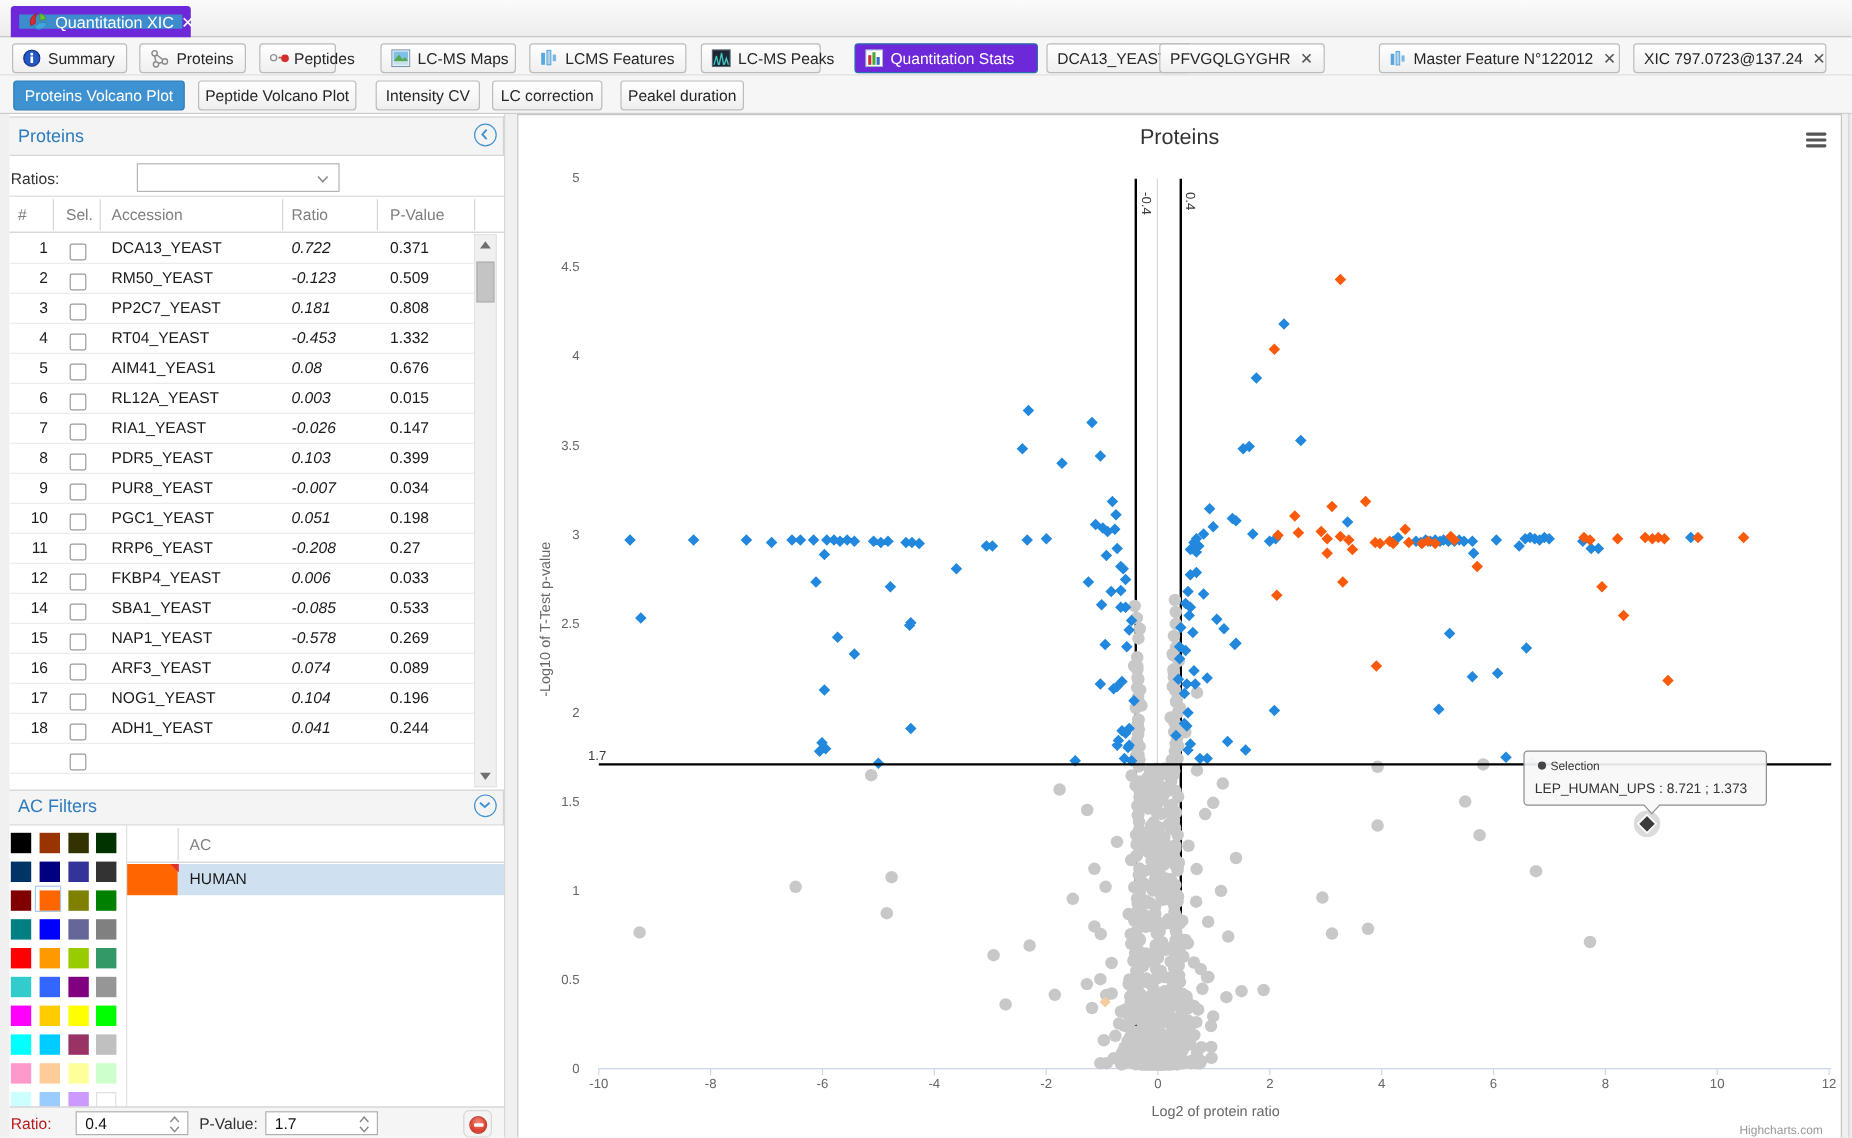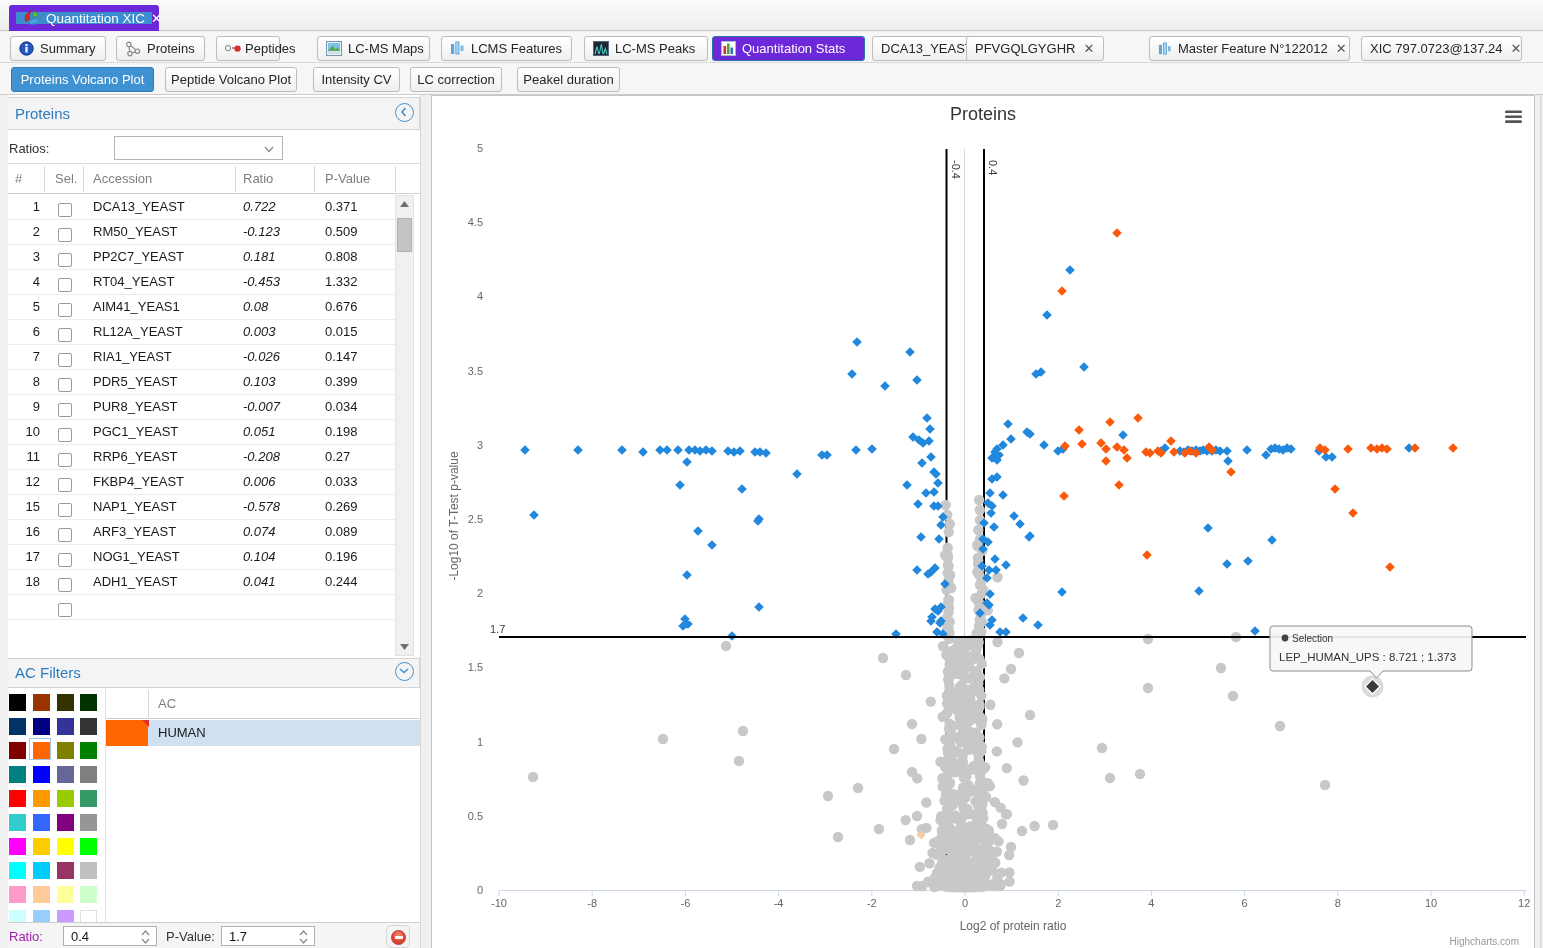--- a/index.html
+++ b/index.html
@@ -69,21 +69,21 @@
       <rect x="2" y="10.5" width="12" height="2.5" fill="#c8dff0"></rect>
     </svg>
   LC-MS Maps</div>
 <div class="btn" style="left:441px;width:131px">
   <svg width="15" height="15" viewBox="0 0 15 15" style="margin-right:6px;flex:none">
       <rect x="1" y="3" width="3.2" height="10" fill="#5aa7dd"></rect>
       <rect x="5.8" y="1" width="3.2" height="12" fill="#aed2ee" stroke="#5aa7dd" stroke-width="0.9"></rect>
       <rect x="10.6" y="4.5" width="2.8" height="5.5" fill="#7ab8e2"></rect>
     </svg>
   LCMS Features</div>
-<div class="btn" style="left:584px;width:124px">
+<div class="btn" style="left:584px;width:100px">
   <svg width="16" height="15" viewBox="0 0 16 15" style="margin-right:6px;flex:none">
       <rect x="0.5" y="0.5" width="15" height="14" fill="#1d2733" stroke="#5a6a7a"></rect>
       <path d="M2 13 L4 5.5 L5.7 13 M6.3 13 L8.3 3 L10 13 M10.6 13 L12.3 7.5 L14 13" stroke="#3fc8c0" stroke-width="1.1" fill="none"></path>
     </svg>
   LC-MS Peaks</div>
 <div class="btn bluebtn" style="left:712px;width:153px">
   <svg width="15" height="15" viewBox="0 0 15 15" style="margin-right:6px;flex:none">
       <rect x="0.5" y="0.5" width="14" height="14" fill="#fff" stroke="#a8b8c8"></rect>
       <rect x="2.5" y="5" width="2.6" height="8" fill="#d03030"></rect>
       <rect x="6" y="2.5" width="2.6" height="10.5" fill="#48a838"></rect>
@@ -237,20 +237,29 @@
       <span class="c4">0.27</span>
     </div>
 <div class="trow">
       <span class="c0">12</span>
       <span class="c1">
         <span class="cb"></span>
       </span>
       <span class="c2">FKBP4_YEAST</span>
       <span class="c3">0.006</span>
       <span class="c4">0.033</span>
+    </div>
+<div class="trow">
+      <span class="c0">14</span>
+      <span class="c1">
+        <span class="cb"></span>
+      </span>
+      <span class="c2">SBA1_YEAST</span>
+      <span class="c3">-0.085</span>
+      <span class="c4">0.533</span>
     </div>
 <div class="trow">
       <span class="c0">15</span>
       <span class="c1">
         <span class="cb"></span>
       </span>
       <span class="c2">NAP1_YEAST</span>
       <span class="c3">-0.578</span>
       <span class="c4">0.269</span>
     </div>
@@ -354,21 +363,21 @@
     <span style="position:absolute;left:36px;top:0;width:0;height:0;border-left:7px solid transparent;border-top:7px solid #e03030"></span>
     <span style="position:absolute;left:52px;top:5px;font-size:13px;color:#1a1a1a">HUMAN</span>
   </div>
   <div style="position:absolute;left:0;top:0;width:315px;height:31px;border-bottom:1px solid #cfcfcf;font-size:13px;color:#7e7e7e">
       <span style="position:absolute;left:52px;top:8px">AC</span>
       <span style="position:absolute;left:42px;top:2px;width:1px;height:27px;background:#d6d6d6"></span>
     </div>
 </div>
 
 <div class="abs" style="left:8px;top:922px;width:412px;height:26px;background:#f5f5f5;border-top:1px solid #cfcfcf"></div>
-<div class="abs" style="left:9px;top:929px;font-size:13px;color:#a21caf">Ratio:</div>
+<div class="abs" style="left:9px;top:929px;font-size:13px;color:#b91c1c">Ratio:</div>
 <div class="abs" style="left:63px;top:926px;width:94px;height:20px;background:#fff;border:1px solid #b0b0b0">
   <span style="position:absolute;left:7px;top:2px;font-size:13px;color:#111">0.4</span>
   <svg width="11" height="16" style="position:absolute;right:5px;top:2px" viewBox="0 0 11 16">
       <path d="M2 6 L5.5 2 L9 6 M2 10 L5.5 14 L9 10" stroke="#8a8a8a" stroke-width="1.2" fill="none"></path>
     </svg>
 </div>
 <div class="abs" style="left:166px;top:929px;font-size:13px;color:#333">P-Value:</div>
 <div class="abs" style="left:221px;top:926px;width:94px;height:20px;background:#fff;border:1px solid #b0b0b0">
   <span style="position:absolute;left:7px;top:2px;font-size:13px;color:#111">1.7</span>
   <svg width="11" height="16" style="position:absolute;right:5px;top:2px" viewBox="0 0 11 16">

